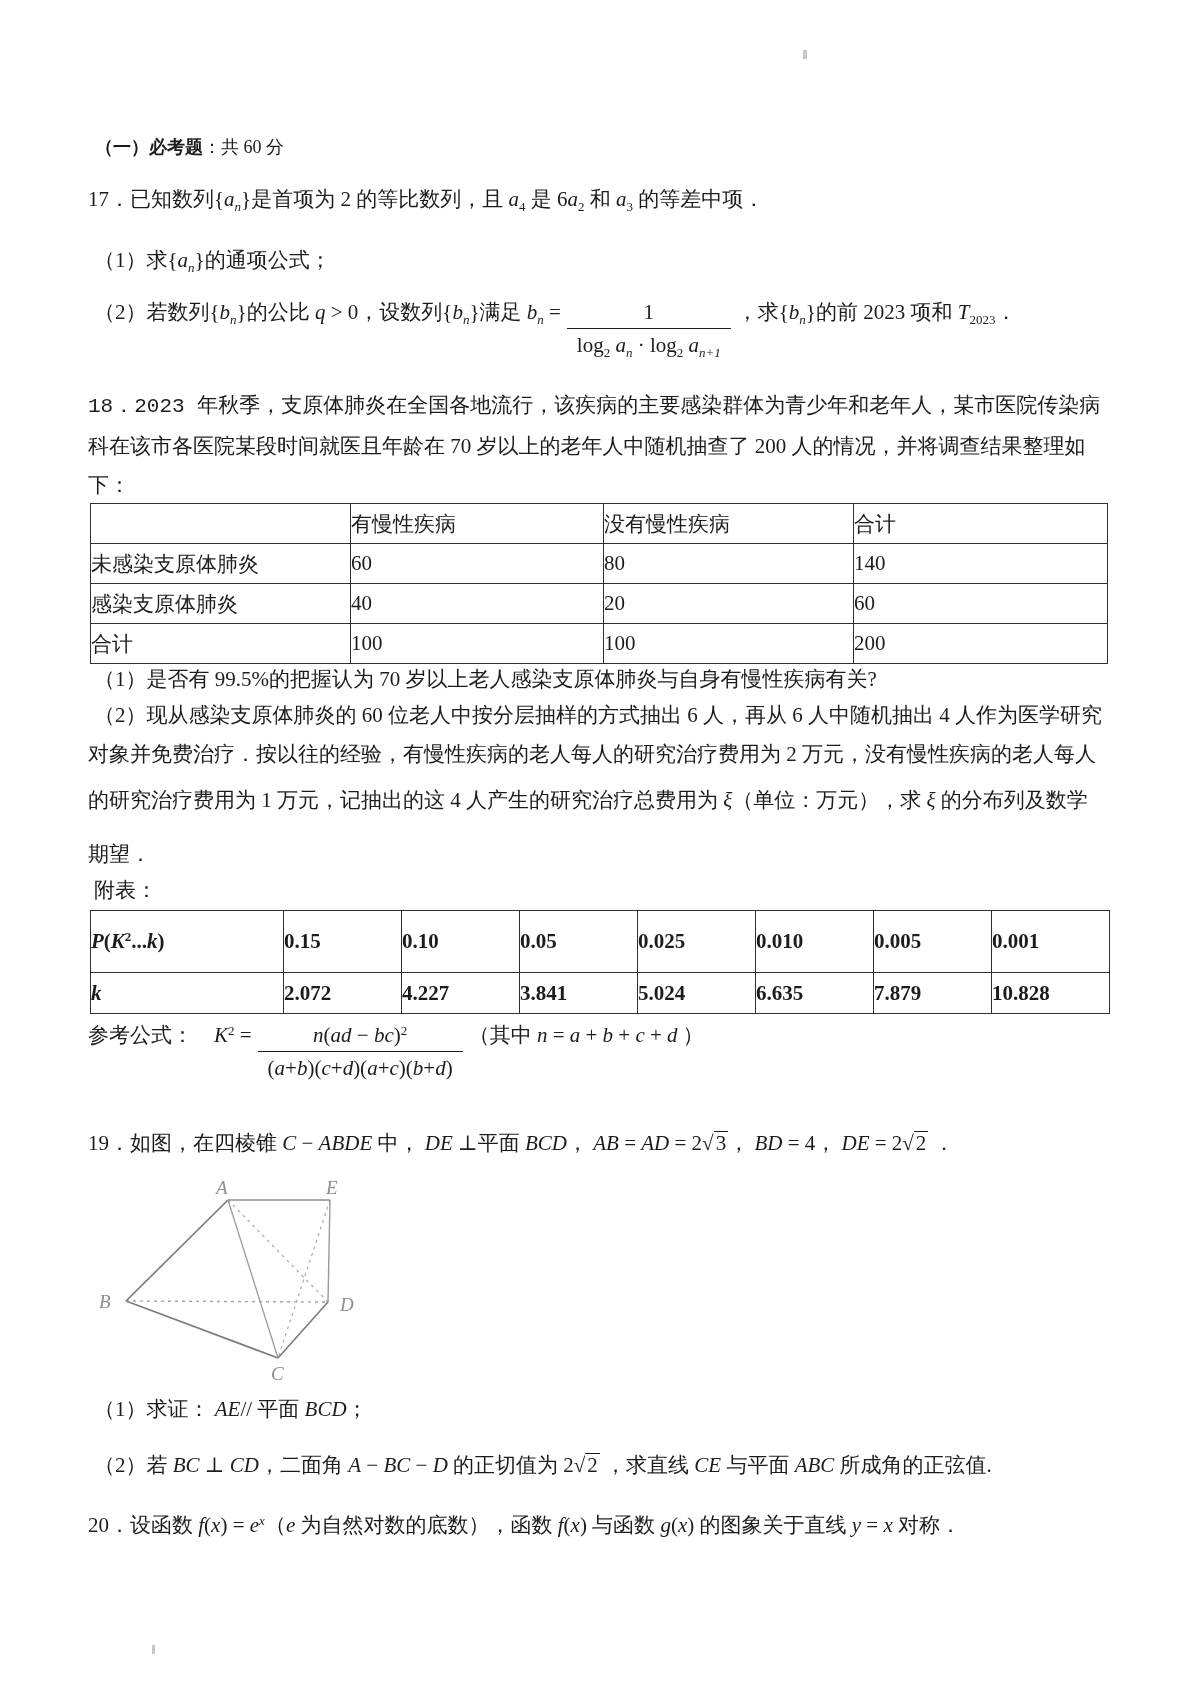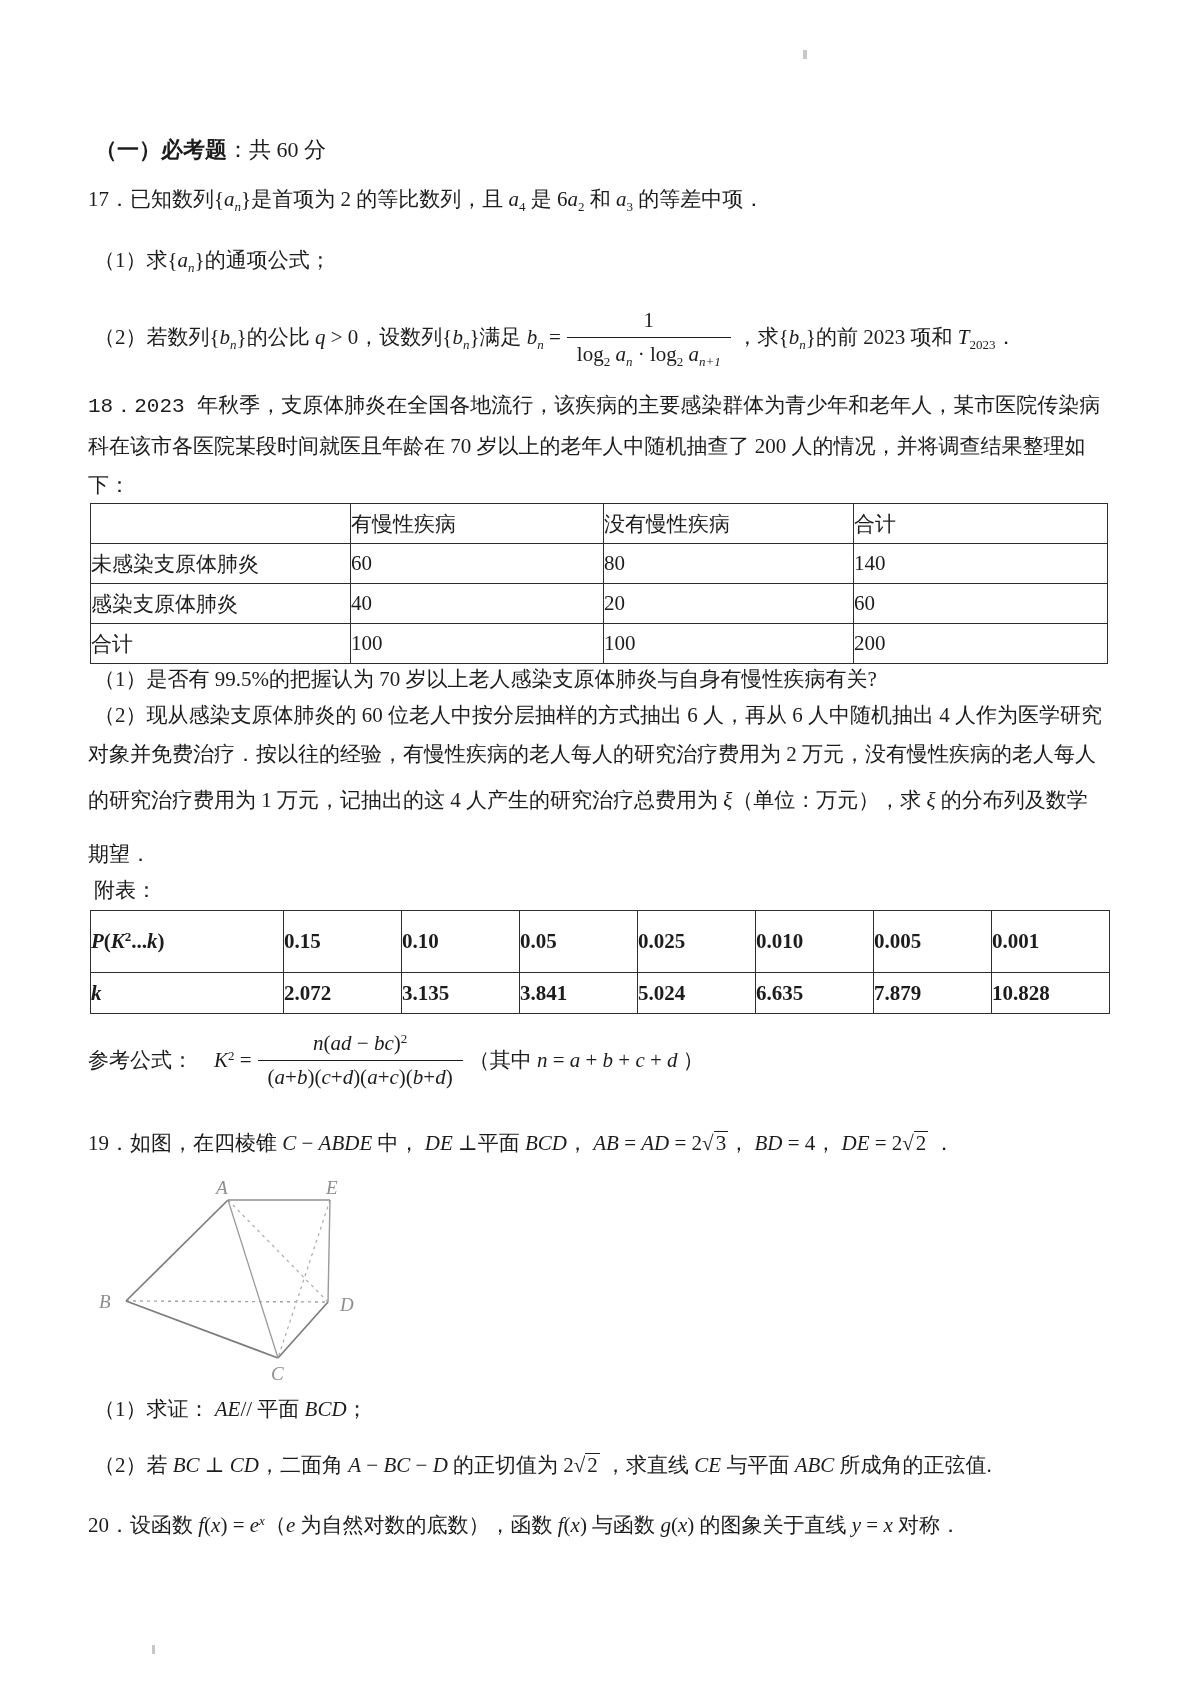--- a/index.html
+++ b/index.html
@@ -1,27 +1,27 @@
 <!DOCTYPE html>
 <html><head>
 <meta charset="utf-8">
 <style>
   html,body{margin:0;padding:0;background:#ffffff;}
   .page{
     position:relative;width:1200px;height:1698px;background:#ffffff;overflow:hidden;
     font-family:"Liberation Serif","DejaVu Serif",serif;color:#1c1c1c;
   }
   .line{position:absolute;font-size:21px;line-height:1.25;white-space:nowrap;}
-  .heading{font-size:22px;}
+  .heading{font-size:18px;}
   .heading .bold{font-weight:bold;}
   .m{font-style:italic;font-family:"Liberation Serif","DejaVu Serif",serif;}
   sub{font-size:13px;vertical-align:-5px;line-height:0;}
   sup{font-size:13px;vertical-align:7px;line-height:0;}
   .rad{display:inline-block;border-top:1.3px solid #1c1c1c;padding:0 2px;line-height:1.05;}
-  .frow{display:flex;align-items:center;}
+  .frow{display:flex;align-items:flex-start;}
   .frac{display:inline-block;text-align:center;vertical-align:middle;margin:0 6px;}
   .frac .num{display:block;padding:0 10px 3px;}
   .frac .den{display:block;border-top:1.4px solid #1c1c1c;padding:3px 10px 0;}
   table.grid{position:absolute;border-collapse:collapse;table-layout:fixed;}
   table.grid td{border:1.6px solid #2e2e2e;text-align:left;vertical-align:middle;
     font-size:21px;padding:0;overflow:hidden;}
   .artifact{position:absolute;opacity:.55;background:#9a9a9a;}
   svg text{font-family:"Liberation Serif","DejaVu Serif",serif;font-style:italic;fill:#8e8e8e;font-size:19px;}
 </style>
 </head>
@@ -111,21 +111,21 @@
       <td>0.10</td>
       <td>0.05</td>
       <td>0.025</td>
       <td>0.010</td>
       <td>0.005</td>
       <td>0.001</td>
     </tr>
     <tr style="height:41px">
       <td><span class="m">k</span></td>
       <td>2.072</td>
-      <td>3.135</td>
+      <td>4.227</td>
       <td>3.841</td>
       <td>5.024</td>
       <td>6.635</td>
       <td>7.879</td>
       <td>10.828</td>
     </tr>
   </tbody>
     </table>
 
   <div class="line frow" style="left:88px;top:1022px;height:76px;">

